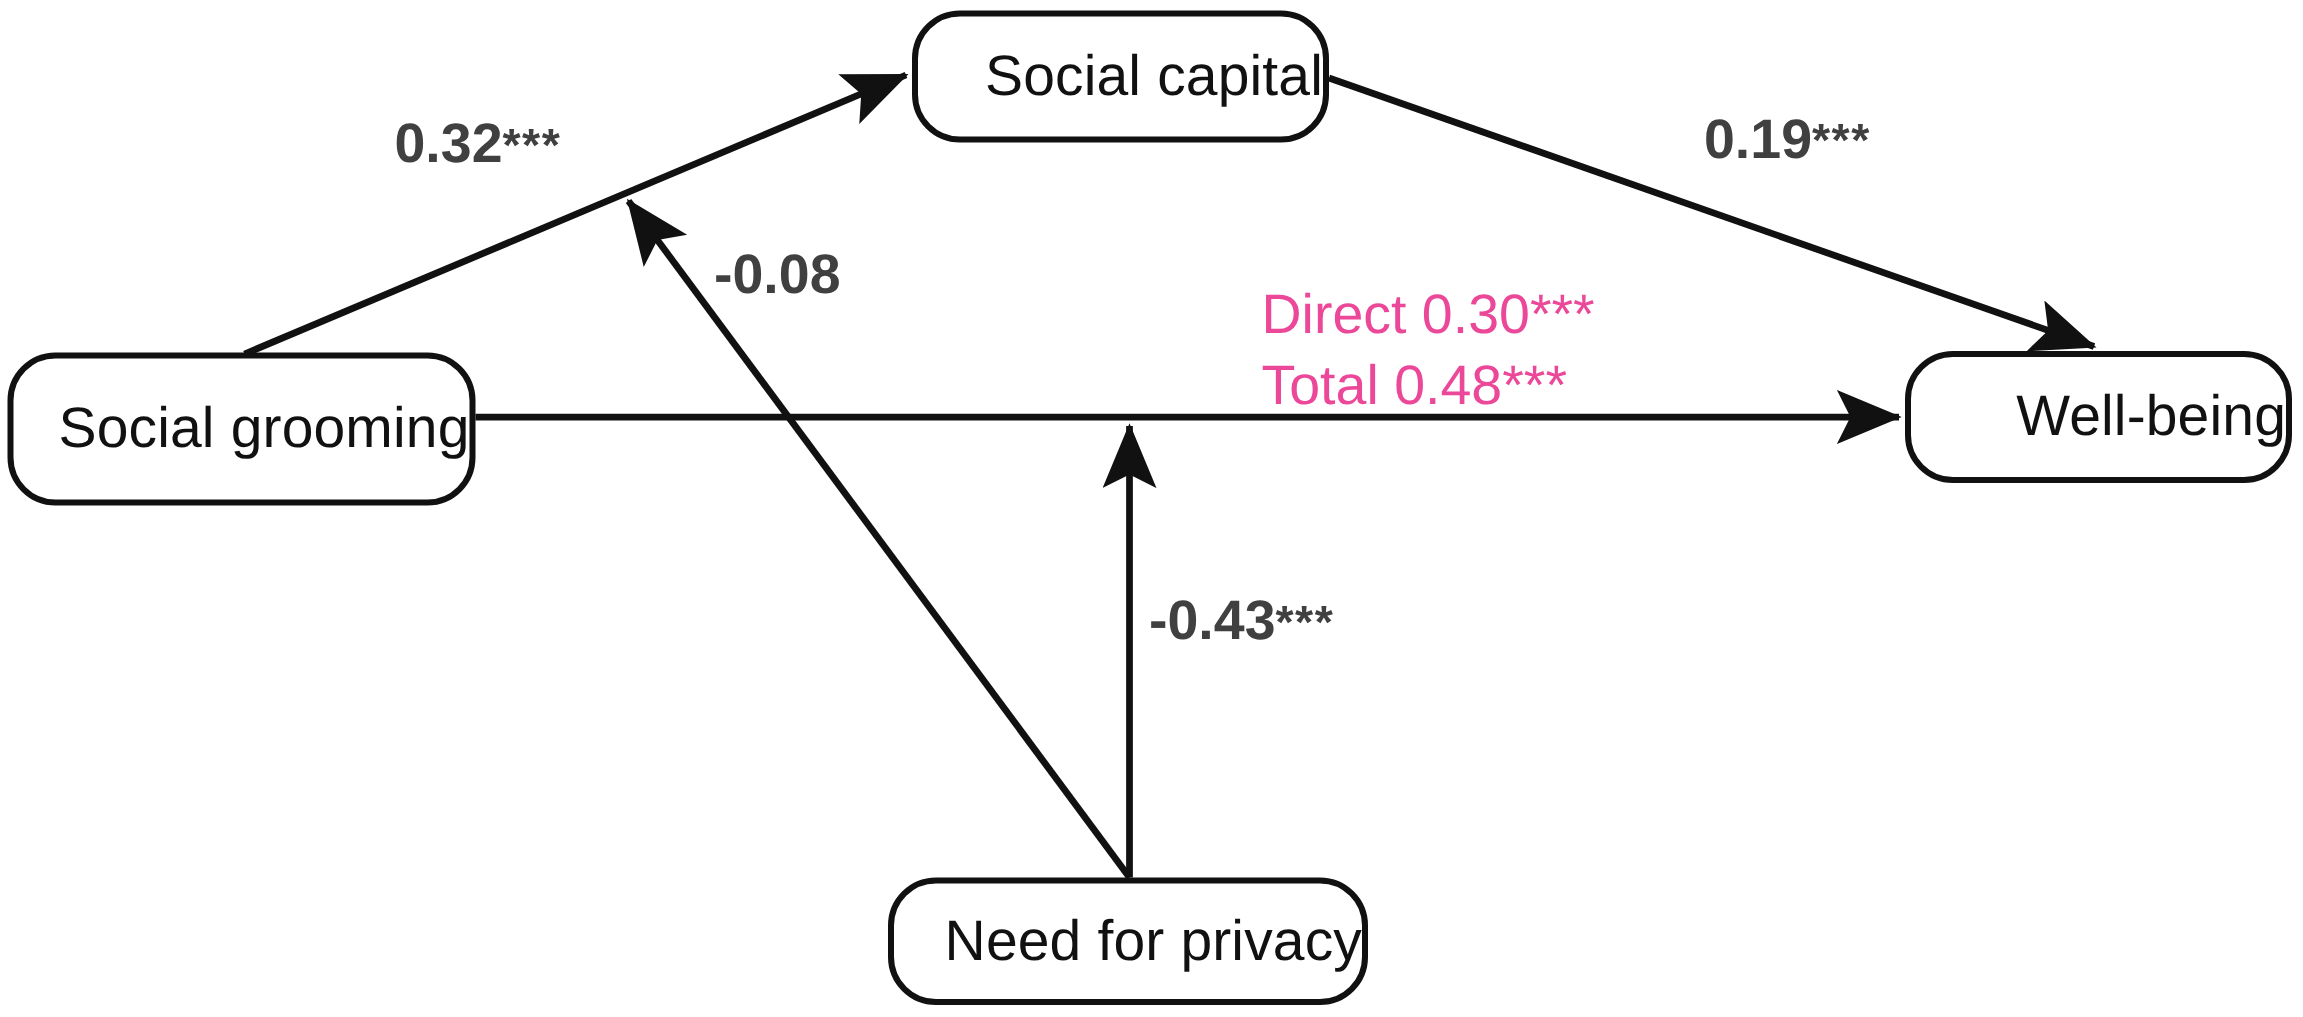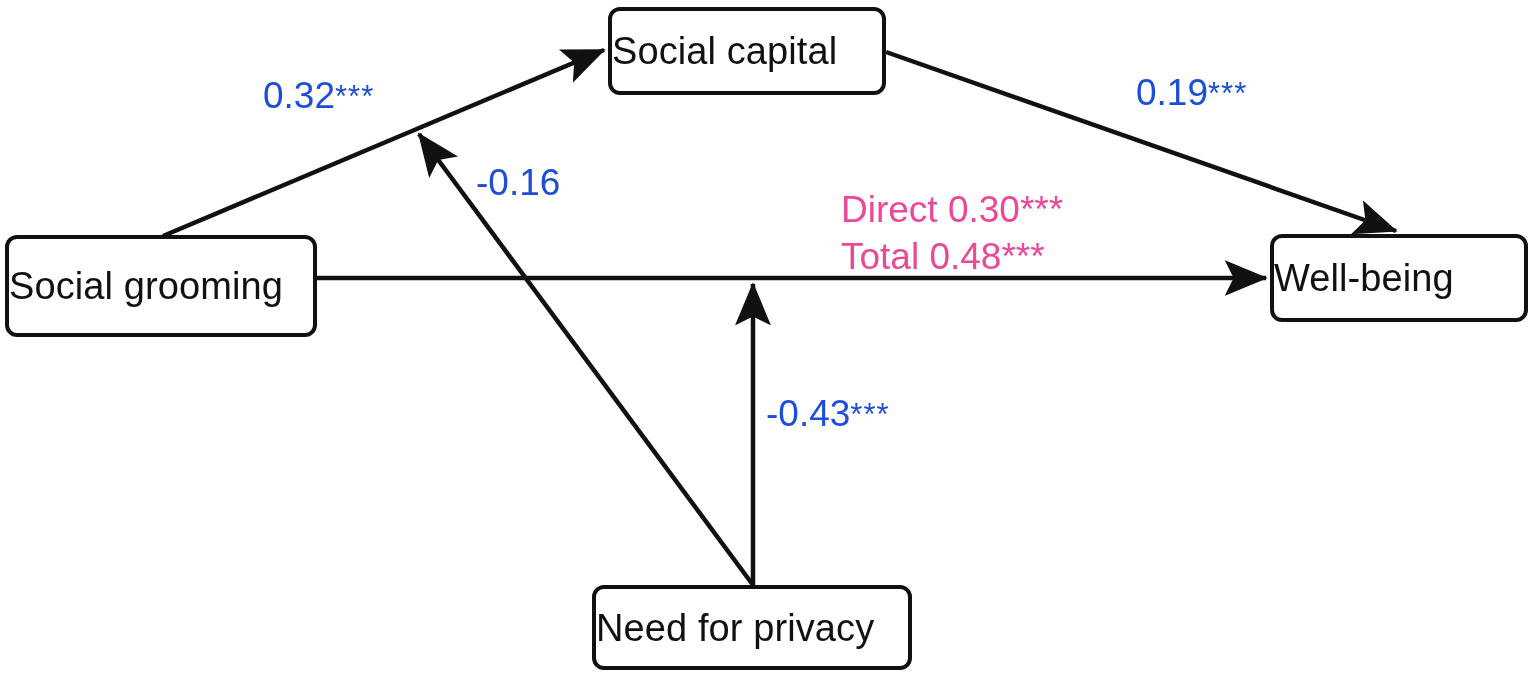--- a/index.html
+++ b/index.html
@@ -23,42 +23,43 @@
     position: absolute;
     left: 0;
     top: 0;
     width: 1535px;
     height: 678px;
   }
   .node-box {
     position: absolute;
     box-sizing: border-box;
     border: 4px solid #111111;
-    border-radius: 12px;
+    border-radius: 32px;
     background: #ffffff;
     display: flex;
     align-items: center;
-    justify-content: flex-start;
+    justify-content: flex-end;
     z-index: 3;
   }
   .node-label {
     font-size: 38px;
     line-height: 1;
     letter-spacing: 0.1px;
     color: #111111;
     white-space: nowrap;
   }
   .edge-label {
     position: absolute;
     z-index: 4;
     font-size: 37px;
     line-height: 1.08;
-    color: #1d4ed8;
+    color: #404040;
     white-space: nowrap;
     background: transparent;
+    font-weight: bold;
   }
   .edge-label .stars {
     font-size: 31px;
     letter-spacing: 1px;
     vertical-align: 1px;
   }
   .effects-block {
     position: absolute;
     z-index: 4;
     font-size: 37px;
@@ -109,21 +110,21 @@
 
   <div class="edge-label" style="left:263px; top:76px;">
     <span>0.32</span><span class="stars">***</span>
   </div>
 
   <div class="edge-label" style="left:1136px; top:73px;">
     <span>0.19</span><span class="stars">***</span>
   </div>
 
   <div class="edge-label" style="left:476px; top:163px;">
-    <span>-0.16</span><span class="stars"></span>
+    <span>-0.08</span><span class="stars"></span>
   </div>
 
   <div class="edge-label" style="left:766px; top:394px;">
     <span>-0.43</span><span class="stars">***</span>
   </div>
 
   <div class="effects-block" style="left:841px; top:186px;">
     <span class="effect-row">
       <span>Direct</span>
       <span>0.30</span><span class="stars">***</span>

